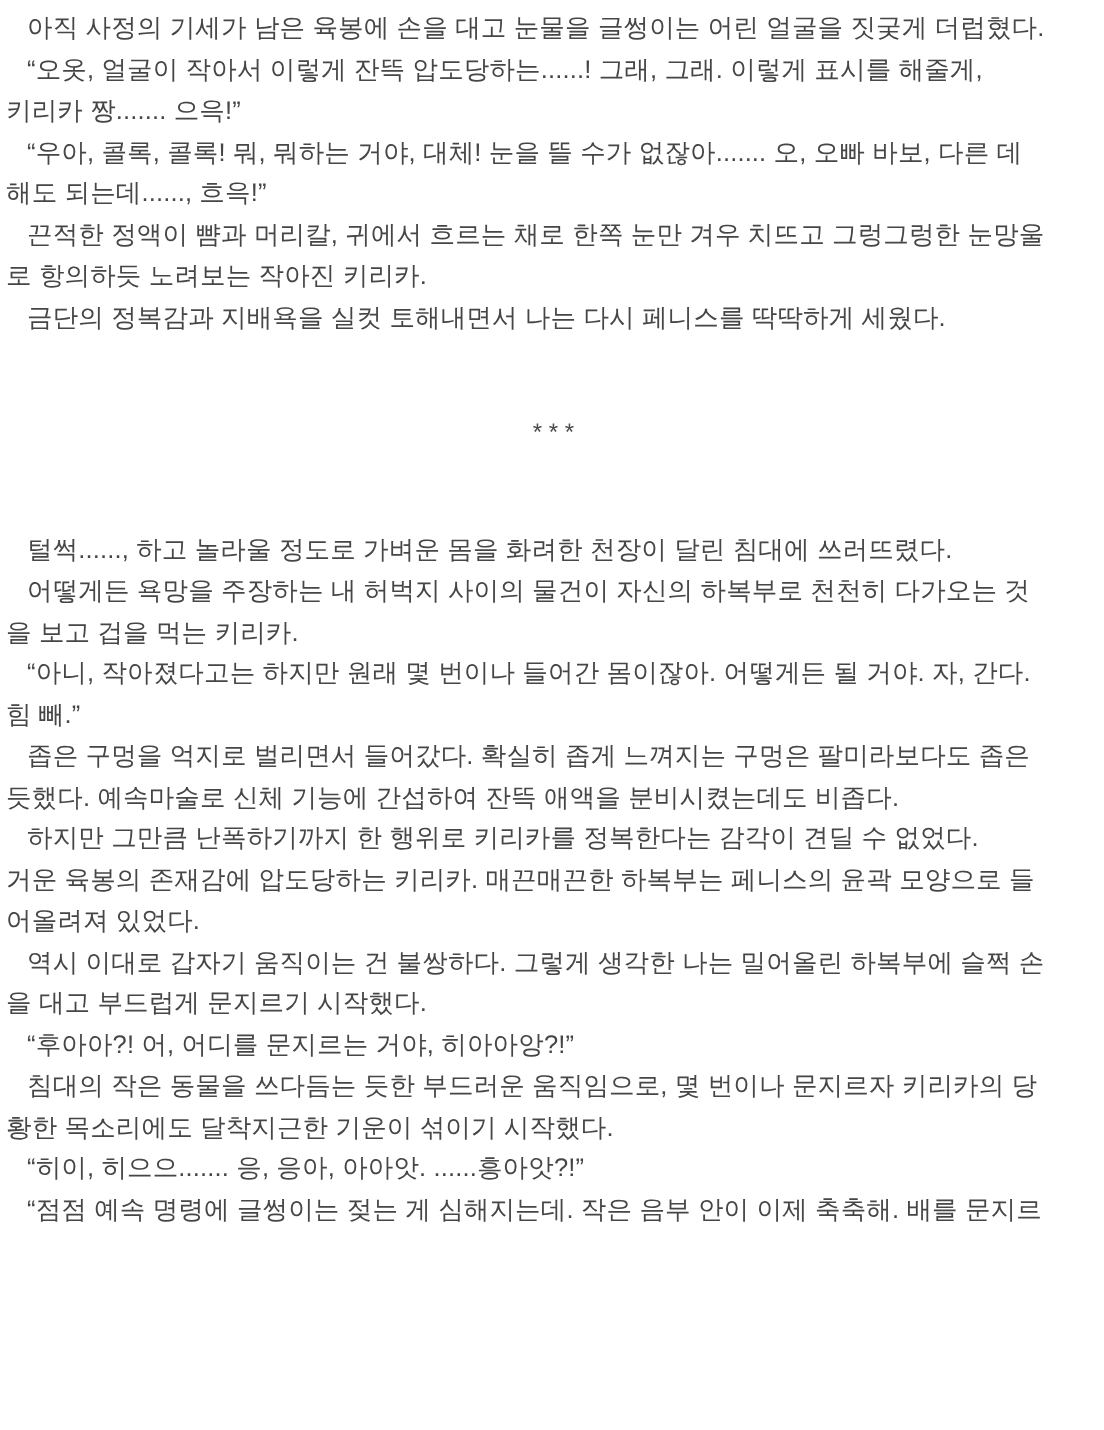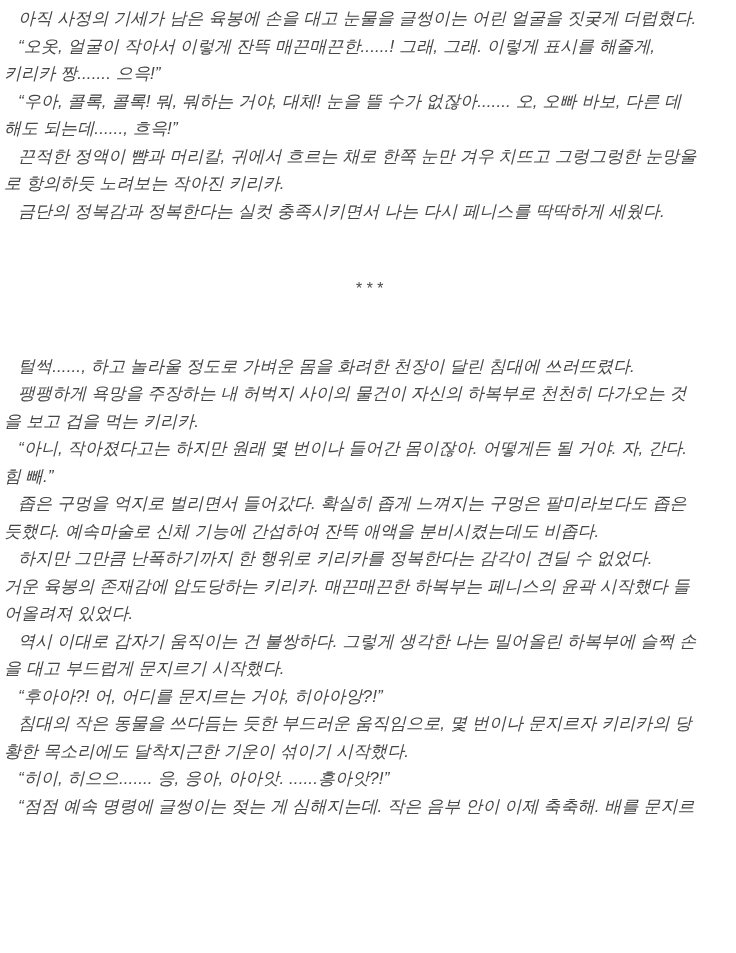--- a/index.html
+++ b/index.html
@@ -15,21 +15,20 @@
   .page {
     box-sizing: border-box;
     width: 736px;
     height: 953px;
     padding: 5px 2px 0 4px;
     background: #ffffff;
     font-family: "Liberation Sans", sans-serif;
     font-size: 17px;
     font-weight: 400;
     color: #464646;
-    font-style: italic;
   }
   .line {
     height: 27.5px;
     line-height: 27.5px;
     white-space: nowrap;
     overflow: hidden;
     letter-spacing: 0.1px;
   }
   .line.indent {
     padding-left: 14px;
@@ -42,39 +41,39 @@
     color: #4a4a4a;
     font-size: 16px;
   }
 </style>
 </head>
 <body>
 
 <main class="page">
   <section>
       <div class="line indent">아직 사정의 기세가 남은 육봉에 손을 대고 눈물을 글썽이는 어린 얼굴을 짓궂게 더럽혔다.</div>
-      <div class="line indent">“오옷, 얼굴이 작아서 이렇게 잔뜩 매끈매끈한......! 그래, 그래. 이렇게 표시를 해줄게,</div>
+      <div class="line indent">“오옷, 얼굴이 작아서 이렇게 잔뜩 압도당하는......! 그래, 그래. 이렇게 표시를 해줄게,</div>
       <div class="line">키리카 짱....... 으윽!”</div>
       <div class="line indent">“우아, 콜록, 콜록! 뭐, 뭐하는 거야, 대체! 눈을 뜰 수가 없잖아....... 오, 오빠 바보, 다른 데</div>
       <div class="line">해도 되는데......, 흐윽!”</div>
       <div class="line indent">끈적한 정액이 뺨과 머리칼, 귀에서 흐르는 채로 한쪽 눈만 겨우 치뜨고 그렁그렁한 눈망울</div>
       <div class="line">로 항의하듯 노려보는 작아진 키리카.</div>
-      <div class="line indent">금단의 정복감과 정복한다는 실컷 충족시키면서 나는 다시 페니스를 딱딱하게 세웠다.</div>
+      <div class="line indent">금단의 정복감과 지배욕을 실컷 토해내면서 나는 다시 페니스를 딱딱하게 세웠다.</div>
     </section>
   <div class="divider">* * *</div>
   <section>
       <div class="line indent">털썩......, 하고 놀라울 정도로 가벼운 몸을 화려한 천장이 달린 침대에 쓰러뜨렸다.</div>
-      <div class="line indent">팽팽하게 욕망을 주장하는 내 허벅지 사이의 물건이 자신의 하복부로 천천히 다가오는 것</div>
+      <div class="line indent">어떻게든 욕망을 주장하는 내 허벅지 사이의 물건이 자신의 하복부로 천천히 다가오는 것</div>
       <div class="line">을 보고 겁을 먹는 키리카.</div>
       <div class="line indent">“아니, 작아졌다고는 하지만 원래 몇 번이나 들어간 몸이잖아. 어떻게든 될 거야. 자, 간다.</div>
       <div class="line">힘 빼.”</div>
       <div class="line indent">좁은 구멍을 억지로 벌리면서 들어갔다. 확실히 좁게 느껴지는 구멍은 팔미라보다도 좁은</div>
       <div class="line">듯했다. 예속마술로 신체 기능에 간섭하여 잔뜩 애액을 분비시켰는데도 비좁다.</div>
       <div class="line indent">하지만 그만큼 난폭하기까지 한 행위로 키리카를 정복한다는 감각이 견딜 수 없었다.</div>
-      <div class="line">거운 육봉의 존재감에 압도당하는 키리카. 매끈매끈한 하복부는 페니스의 윤곽 시작했다 들</div>
+      <div class="line">거운 육봉의 존재감에 압도당하는 키리카. 매끈매끈한 하복부는 페니스의 윤곽 모양으로 들</div>
       <div class="line">어올려져 있었다.</div>
       <div class="line indent">역시 이대로 갑자기 움직이는 건 불쌍하다. 그렇게 생각한 나는 밀어올린 하복부에 슬쩍 손</div>
       <div class="line">을 대고 부드럽게 문지르기 시작했다.</div>
       <div class="line indent">“후아아?! 어, 어디를 문지르는 거야, 히아아앙?!”</div>
       <div class="line indent">침대의 작은 동물을 쓰다듬는 듯한 부드러운 움직임으로, 몇 번이나 문지르자 키리카의 당</div>
       <div class="line">황한 목소리에도 달착지근한 기운이 섞이기 시작했다.</div>
       <div class="line indent">“히이, 히으으....... 응, 응아, 아아앗. ......흥아앗?!”</div>
       <div class="line indent">“점점 예속 명령에 글썽이는 젖는 게 심해지는데. 작은 음부 안이 이제 축축해. 배를 문지르</div>
     </section>
 </main>

